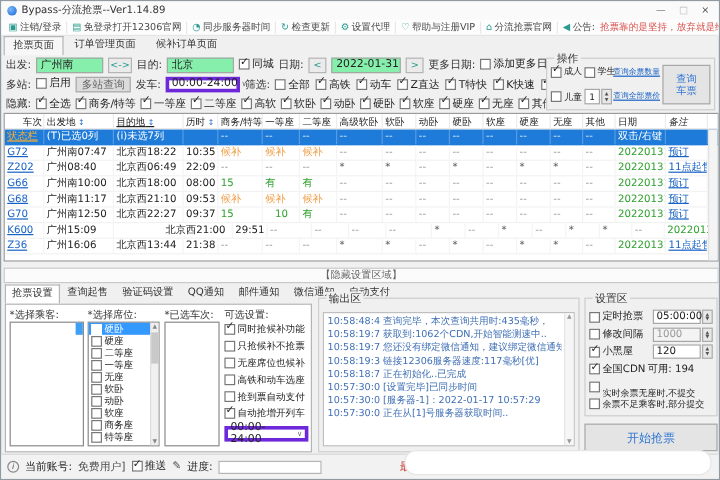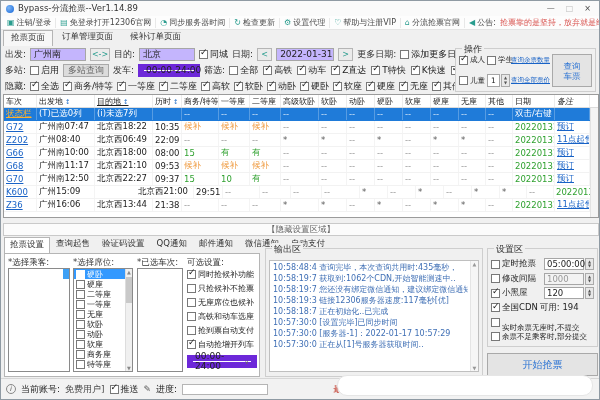--- a/index.html
+++ b/index.html
@@ -18,27 +18,27 @@
   .micon{color:#2a9d8f;font-size:8px}
   .notice-msg{color:#d9534f;margin-left:2px}
   
   .tabbar{position:absolute;top:29px;left:0;right:0;height:16px;display:flex;align-items:flex-end;padding:2px 2px 0;gap:1px}
   .tab{padding:1px 7px 2px;color:#333;border:1px solid transparent;font-size:8.5px}
   .tab.active{background:#f7f7f7;border:1px solid #b5b5b5;border-bottom:none}
   
   .qwrap{position:absolute;top:45px;left:0;right:0;height:48px}
   .qrow{display:flex;align-items:center;height:16px;padding-left:4px;gap:4px;white-space:nowrap}
   .lab{color:#333}
-  .tin{background:#c4b5fd;border:1px solid #a6a6a6;height:13px;display:inline-flex;align-items:center;padding:0 3px}
+  .tin{background:#86efac;border:1px solid #a6a6a6;height:13px;display:inline-flex;align-items:center;padding:0 3px}
   .sm{height:13px;min-width:15px;display:inline-flex;align-items:center;justify-content:center;background:#ebebeb;border:1px solid #b5b5b5;color:#2a9d8f;font-size:8px}
   .btn{background:#e4e4e4;border:1px solid #a9a9a9;display:inline-flex;align-items:center;justify-content:center;color:#333}
   .cbwrap{display:inline-flex;align-items:center;gap:2px}
   .cb{width:9px;height:9px;background:#fff;border:1px solid #787878;position:relative;flex:none}
   .cb .tick{position:absolute;left:0;top:-3.5px;font-size:9px;color:#222;font-weight:bold}
-  .ddl{background:#fff;border:6px solid #6d28d9;height:13px;display:inline-flex;align-items:center;justify-content:space-between;padding:0 2px;gap:3px}
+  .ddl{background:#fff;border:3px solid #6d28d9;height:13px;display:inline-flex;align-items:center;justify-content:space-between;padding:0 2px;gap:3px}
   .dda{color:#666;font-size:6px}
   .gbox{position:absolute;border:1px solid #cecece}
   .glabel{position:absolute;top:-6px;left:6px;background:#f0f0f0;padding:0 2px;color:#333}
   .ops{right:3px;top:2px;width:141px;height:44px;background:#f0f0f0}
   .oprow{position:absolute;left:3px;display:flex;align-items:center;gap:2px;font-size:7.5px}
   .olink{position:absolute;left:55px;font-size:6.5px}
   .link{color:#1862c6;text-decoration:underline;cursor:pointer}
   .qbtn{position:absolute;right:3px;top:5px;width:40px;height:33px;padding:0 10px;color:#2e75d4;line-height:10px;text-align:center;font-size:8.5px;flex-wrap:wrap;word-break:break-all}
   .spinin{width:13px;height:13px;background:#fff;border:1px solid #a6a6a6;display:inline-flex;align-items:center;justify-content:center}
   .spinner{display:inline-flex;flex-direction:column;justify-content:center;width:9px;height:13px;background:#e8e8e8;border:1px solid #aaa;margin-left:-1px}
@@ -339,21 +339,21 @@
           </span>
         </div>
       <span class="olink link" style="top:7px">查询余票数量</span>
       <span class="olink link" style="top:27px">查询全部票价</span>
       <span class="btn qbtn">查询车票</span>
     </div>
   </div>
 
   <div class="tblbox">
     <div class="thead" id="thead">
-        <span class="th" style="width: 33px;">车次</span>
+        <span class="th" style="width: 33px; text-align: right;">车次</span>
         <span class="th" style="width: 58px;">出发地<span class="sortarr"> ↕</span></span>
         <span class="th" style="width: 58px; text-decoration: underline;">目的地<span class="sortarr"> ↕</span></span>
         <span class="th" style="width: 29px;">历时<span class="sortarr"> ↕</span></span>
         <span class="th" style="width: 37px;">商务/特等</span>
         <span class="th" style="width: 31px;">一等座</span>
         <span class="th" style="width: 31px;">二等座</span>
         <span class="th" style="width: 38px;">高级软卧</span>
         <span class="th" style="width: 28px;">软卧</span>
         <span class="th" style="width: 28px;">动卧</span>
         <span class="th" style="width: 28px;">硬卧</span>
@@ -639,21 +639,21 @@
           </span>
           <span class="td" style="width: 58px;">
             <span>北京西22:27</span>
           </span>
           <span class="td" style="width: 29px;">
             <span>09:37</span>
           </span>
           <span class="td" style="width: 37px;">
             <span class="c-ok">15</span>
           </span>
-          <span class="td" style="width: 31px;">
+          <span class="td" style="width: 31px; justify-content: center;">
             <span class="c-ok">10</span>
           </span>
           <span class="td" style="width: 31px;">
             <span class="c-ok">有</span>
           </span>
           <span class="td" style="width: 38px;">
             <span class="c-dim">--</span>
           </span>
           <span class="td" style="width: 28px;">
             <span class="c-dim">--</span>

